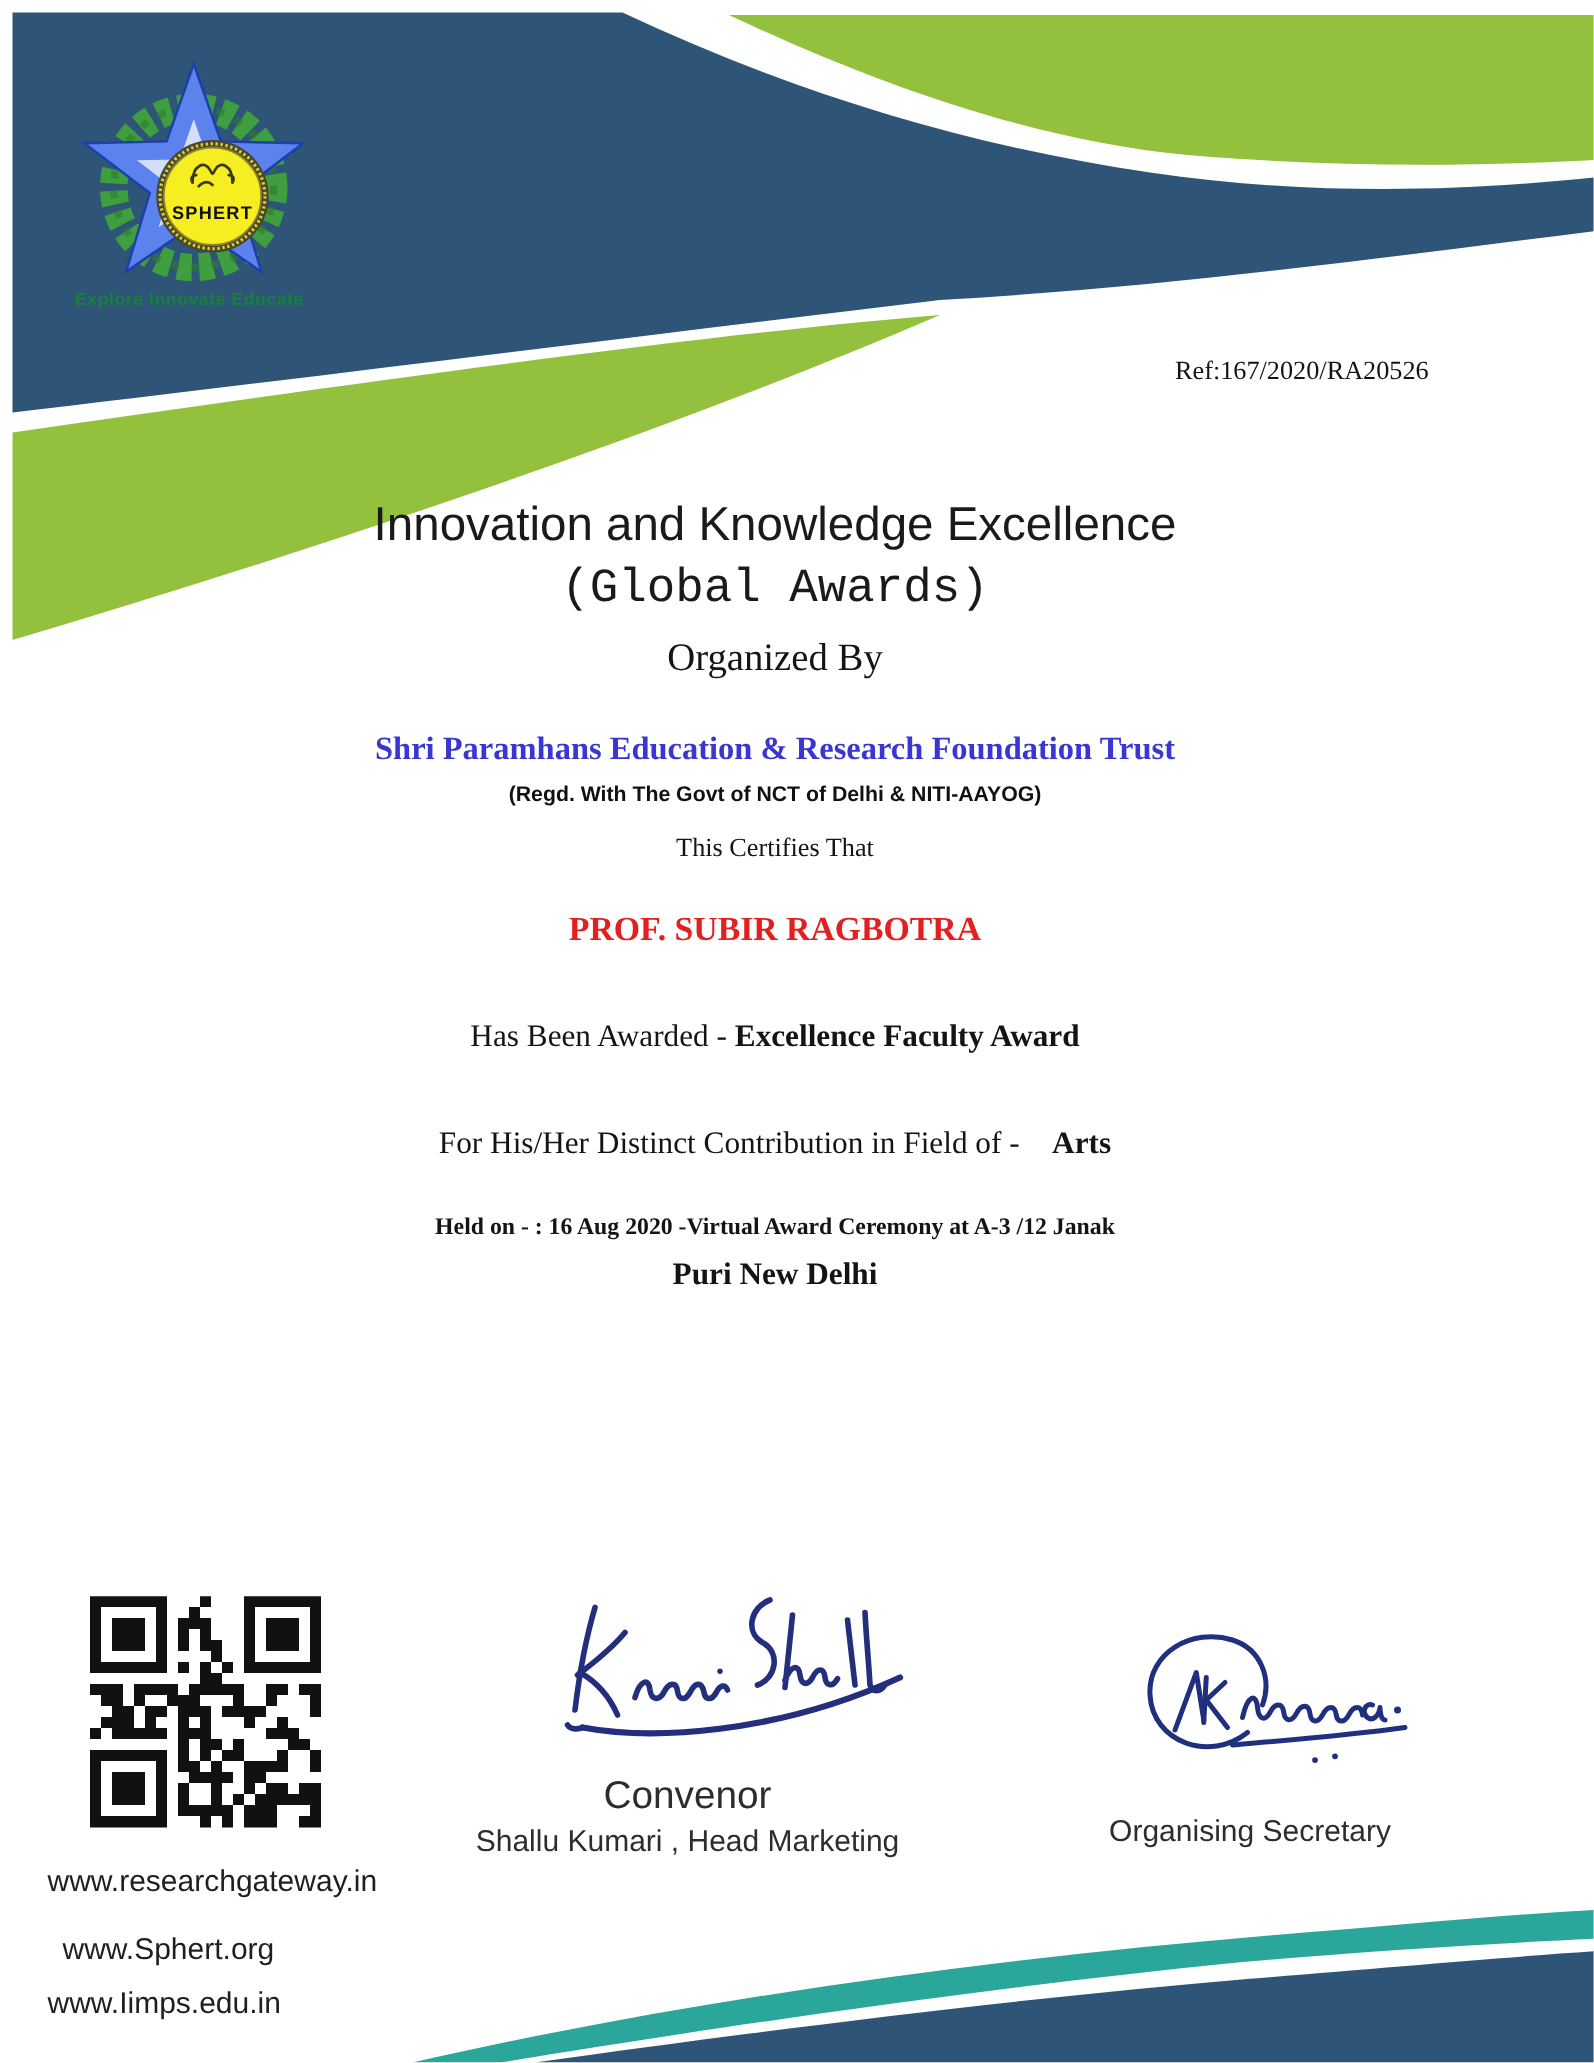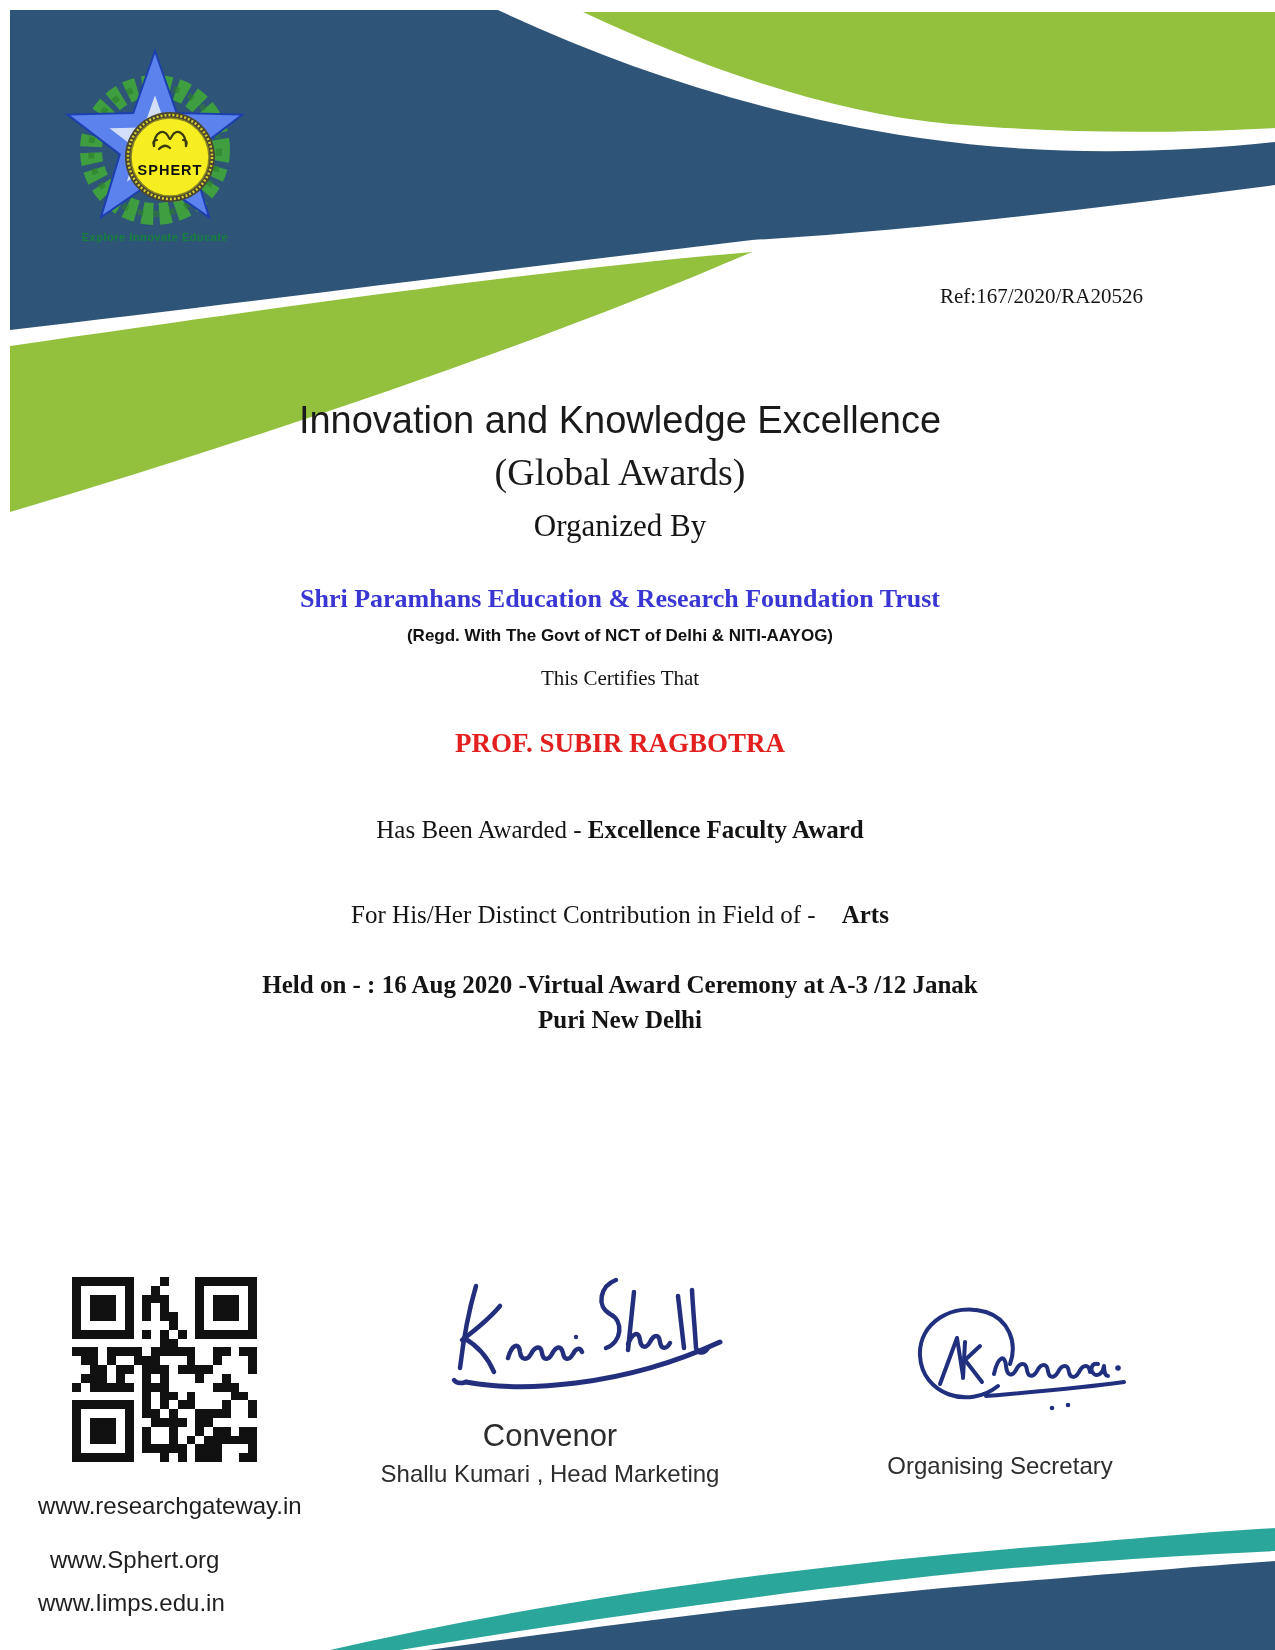--- a/index.html
+++ b/index.html
@@ -12,40 +12,40 @@
   .abs{position:absolute;}
   svg{display:block;}
 
   
   .header-art{top:0;left:0;width:1275px;height:560px;z-index:0;}
   .footer-art{bottom:0;left:0;width:1275px;height:230px;z-index:0;}
 
   
   .logo-wrap{left:60px;top:45px;width:190px;height:200px;z-index:2;}
   .logo-tagline{
-    left:60px;top:231px;width:190px;text-align:center;z-index:2;
+    left:60px;top:231px;width:190px;z-index:2;
     font-family:"Liberation Sans","DejaVu Sans",sans-serif;
-    font-size:11px;font-weight:bold;color:#17803c;letter-spacing:.5px;
+    font-size:14px;font-weight:bold;color:#17803c;letter-spacing:.5px;
   }
 
   .ref-line{top:284px;right:132px;font-size:21px;z-index:2;}
 
   .cline{left:0;width:1240px;text-align:center;z-index:2;}
   .title1{top:399px;font-family:"Liberation Sans","DejaVu Sans",sans-serif;font-size:38px;color:#1a1a1a;}
-  .title2{top:450px;font-family:Liberation Serif, serif;font-size:38px;color:#1a1a1a;}
+  .title2{top:450px;font-family:Liberation Mono, monospace;font-size:38px;color:#1a1a1a;}
   .organized{top:508px;font-size:31px;}
   .trust{top:584px;font-size:26px;font-weight:bold;color:#3a36d4;}
   .regd{top:626px;font-family:"Liberation Sans","DejaVu Sans",sans-serif;font-size:17px;font-weight:bold;color:#111;}
   .certifies{top:666px;font-size:21px;}
   .recipient{top:728px;font-size:27px;font-weight:bold;color:#e32020;}
   .awarded{top:816px;font-size:25px;}
   .awarded b{font-weight:bold;}
   .field{top:901px;font-size:25px;}
   .field .fieldval{font-weight:bold;margin-left:26px;margin-top:36px;}
-  .held1{top:971px;font-size:25px;font-weight:bold;}
+  .held1{top:971px;font-size:19px;font-weight:bold;}
   .held2{top:1006px;font-size:25px;font-weight:bold;}
 
   
   .qr{left:72px;top:1277px;width:185px;height:185px;z-index:2;}
   .qr svg{width:185px;height:185px;fill:#111;}
   .sig1{left:430px;top:1258px;width:310px;height:135px;z-index:2;}
   .sig2{left:902px;top:1298px;width:272px;height:118px;z-index:2;}
   .sans{font-family:"Liberation Sans","DejaVu Sans",sans-serif;color:#2d2d2d;}
   .convenor{left:360px;top:1418px;width:380px;text-align:center;font-size:31px;z-index:2;}
   .convenor-name{left:330px;top:1460px;width:440px;text-align:center;font-size:24px;z-index:2;}

